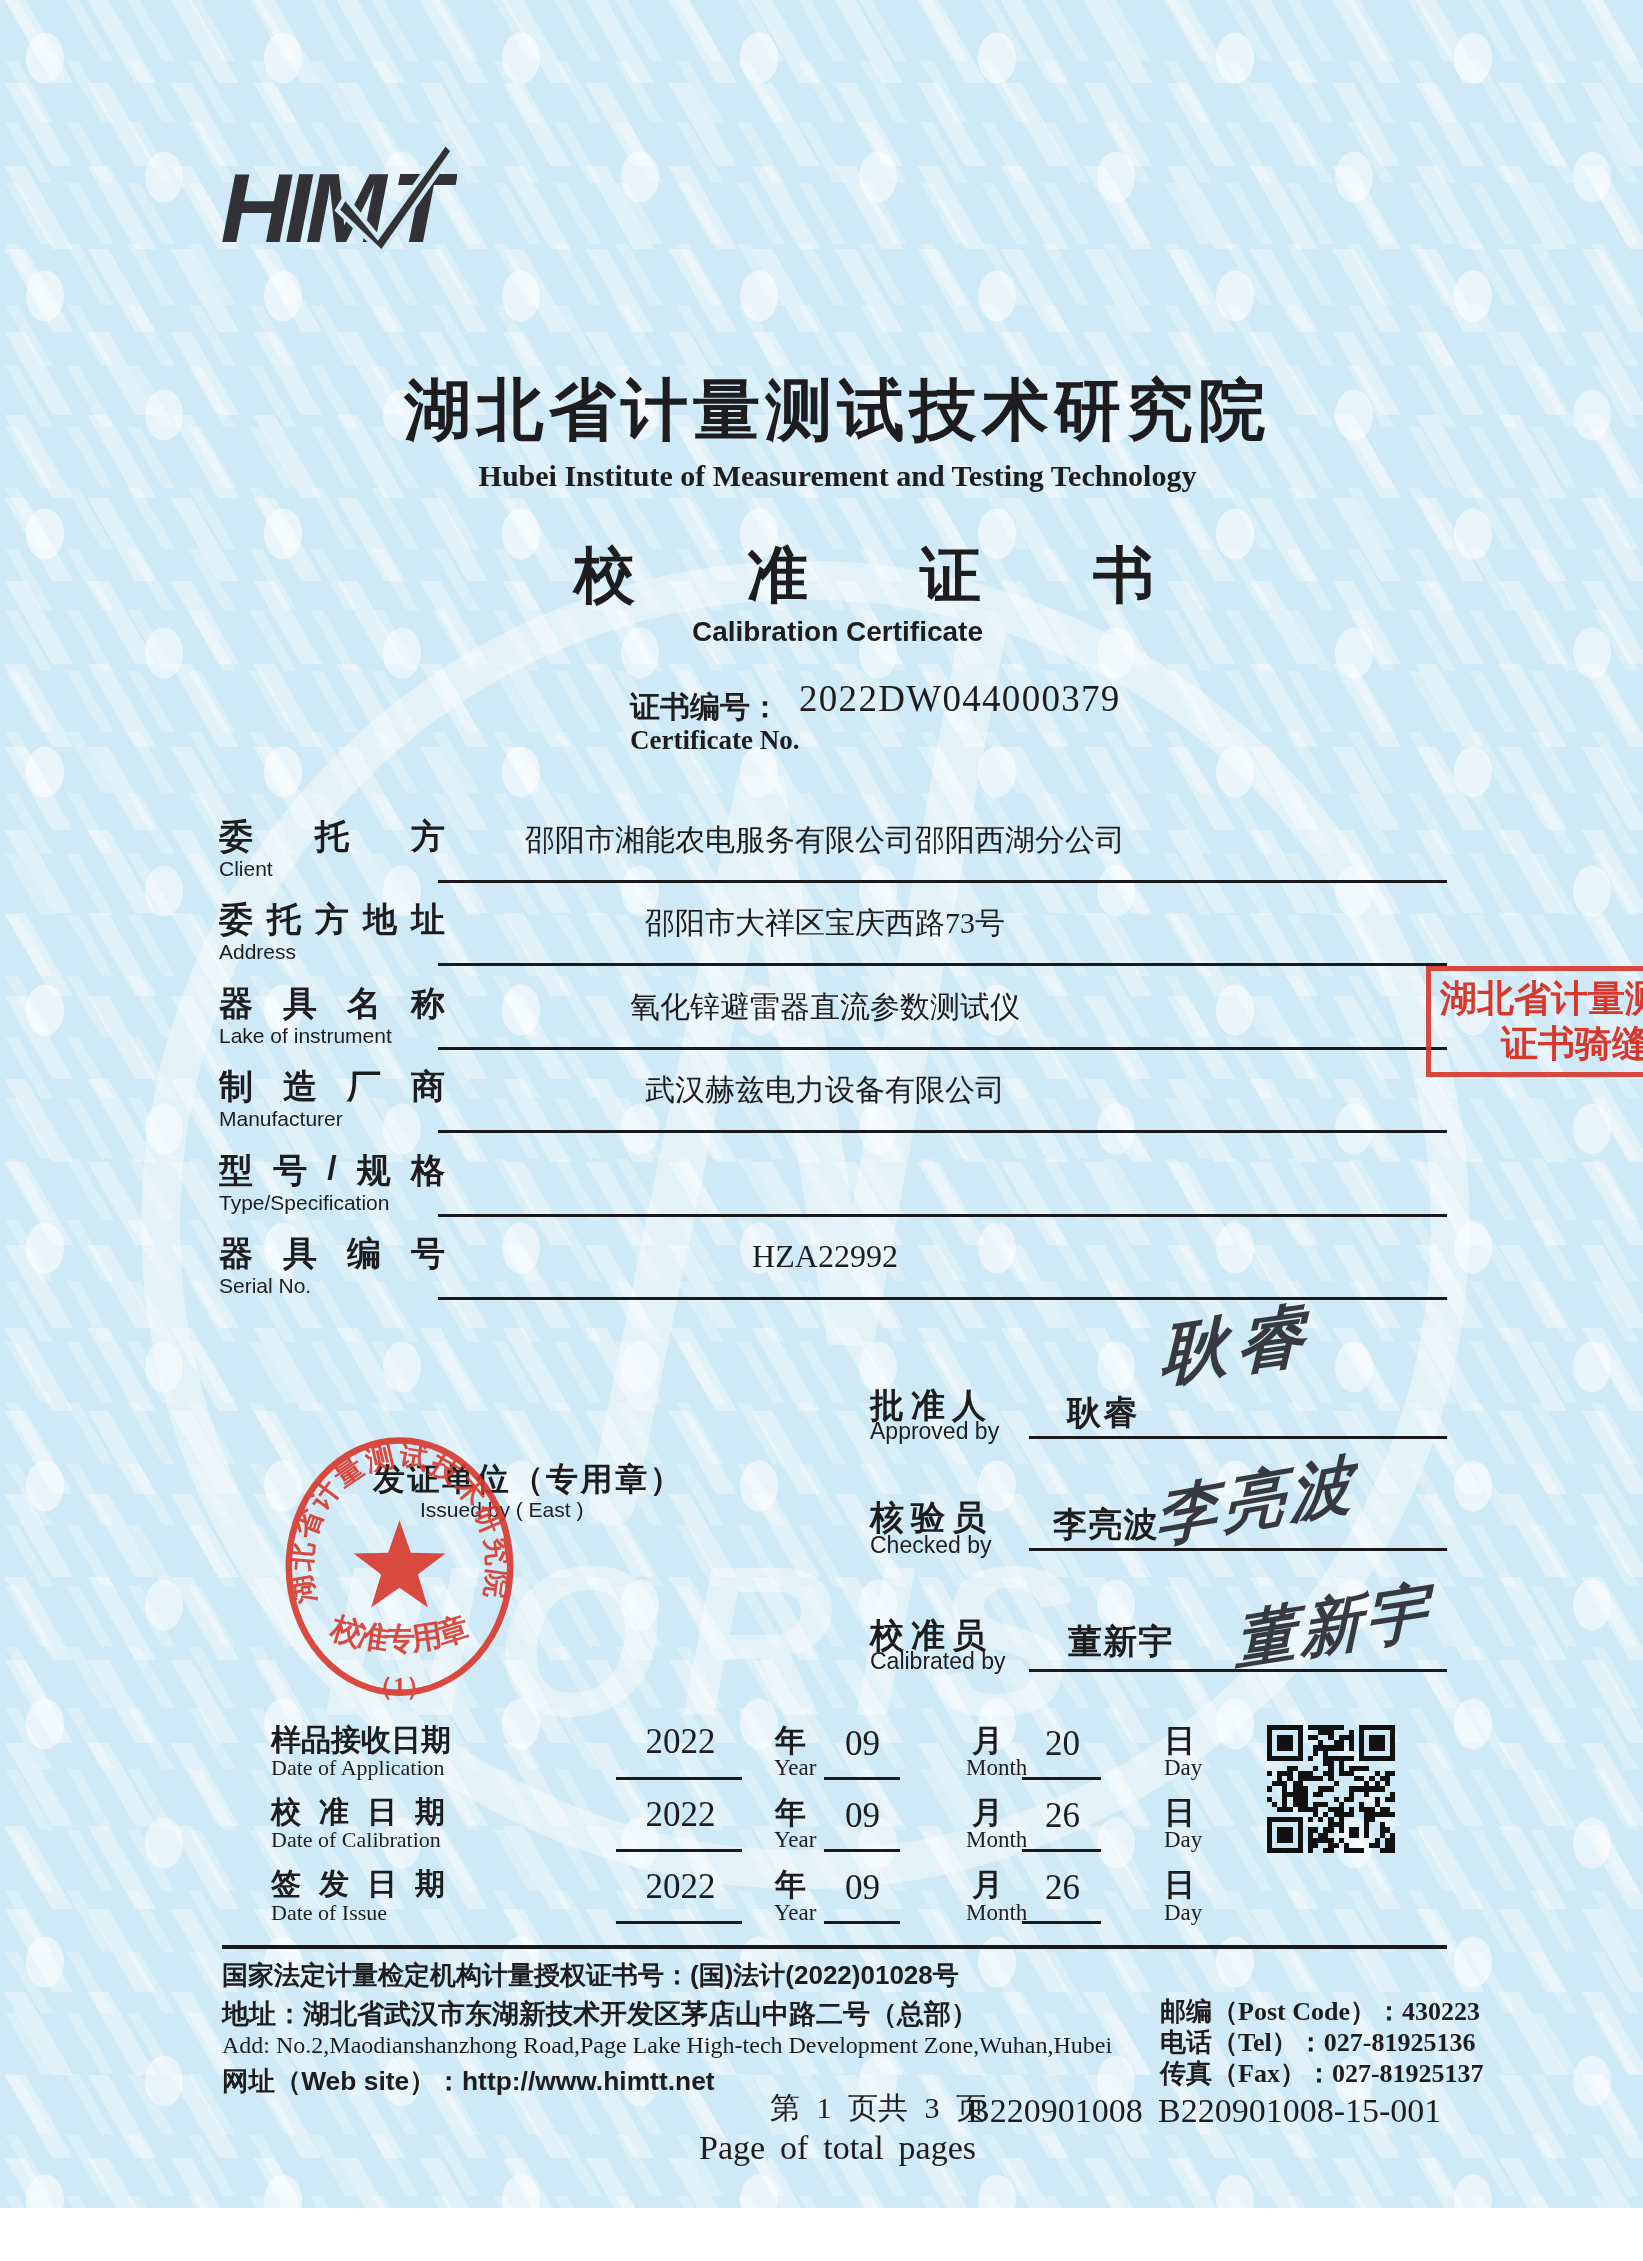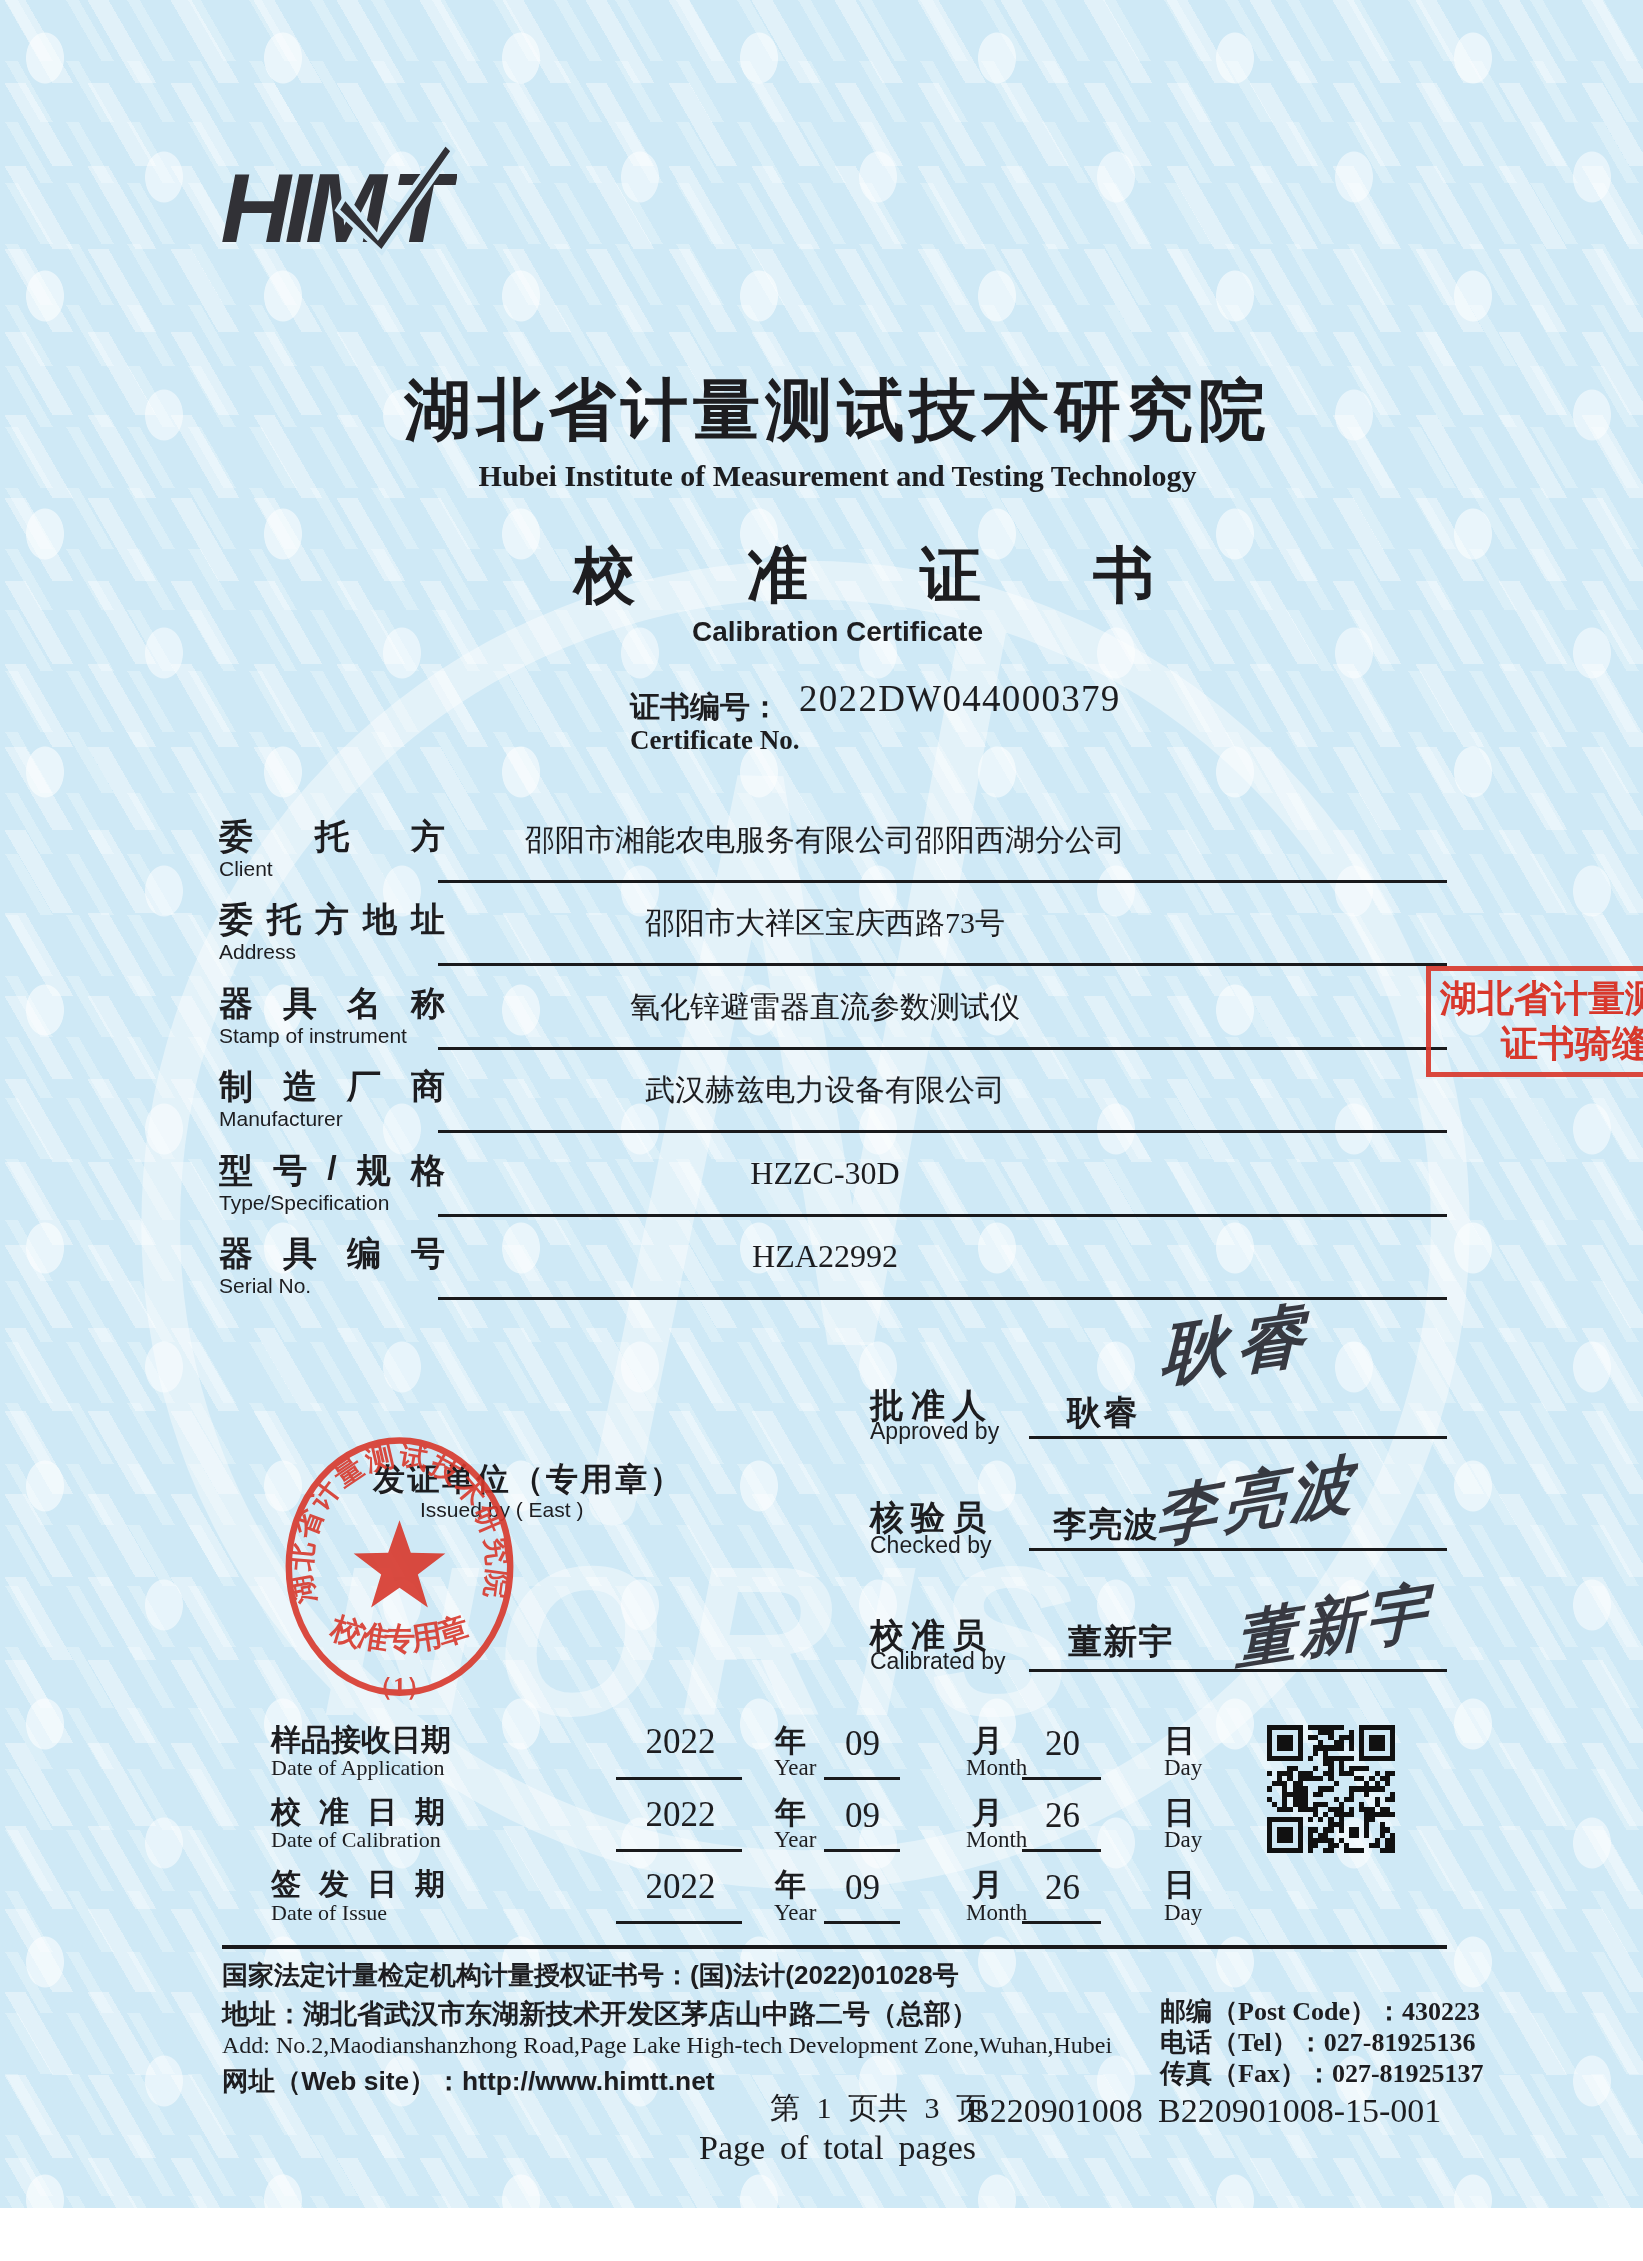--- a/index.html
+++ b/index.html
@@ -79,21 +79,21 @@
     <div class="abs sans ink" style="left:219px;top:940px;font-size:21px;">Address</div>
     <div class="abs serif ink ctr" style="left:438px;top:903px;width:774px;font-size:30px;">邵阳市大祥区宝庆西路73号</div>
     <div class="line" style="left:438px;top:963px;width:1009px;"></div>
 
     <div class="abs sans b ink spread" style="left:219px;top:981px;width:226px;font-size:34px;">
         <span>器</span>
         <span>具</span>
         <span>名</span>
         <span>称</span>
       </div>
-    <div class="abs sans ink" style="left:219px;top:1024px;font-size:21px;">Stamp of instrument</div>
+    <div class="abs sans ink" style="left:219px;top:1024px;font-size:21px;">Lake of instrument</div>
     <div class="abs serif ink ctr" style="left:438px;top:987px;width:774px;font-size:30px;">氧化锌避雷器直流参数测试仪</div>
     <div class="line" style="left:438px;top:1047px;width:1009px;"></div>
 
     <div class="abs sans b ink spread" style="left:219px;top:1064px;width:226px;font-size:34px;">
         <span>制</span>
         <span>造</span>
         <span>厂</span>
         <span>商</span>
       </div>
     <div class="abs sans ink" style="left:219px;top:1107px;font-size:21px;">Manufacturer</div>
@@ -101,21 +101,20 @@
     <div class="line" style="left:438px;top:1130px;width:1009px;"></div>
 
     <div class="abs sans b ink spread" style="left:219px;top:1148px;width:226px;font-size:34px;">
         <span>型</span>
         <span>号</span>
         <span>/</span>
         <span>规</span>
         <span>格</span>
       </div>
     <div class="abs sans ink" style="left:219px;top:1191px;font-size:21px;">Type/Specification</div>
-    <div class="abs serif ink ctr" style="left:438px;top:1155px;width:774px;font-size:32px;">HZZC-30D</div>
     <div class="line" style="left:438px;top:1214px;width:1009px;"></div>
 
     <div class="abs sans b ink spread" style="left:219px;top:1231px;width:226px;font-size:34px;">
         <span>器</span>
         <span>具</span>
         <span>编</span>
         <span>号</span>
       </div>
     <div class="abs sans ink" style="left:219px;top:1274px;font-size:21px;">Serial No.</div>
     <div class="abs serif ink ctr" style="left:438px;top:1238px;width:774px;font-size:32px;">HZA22992</div>

